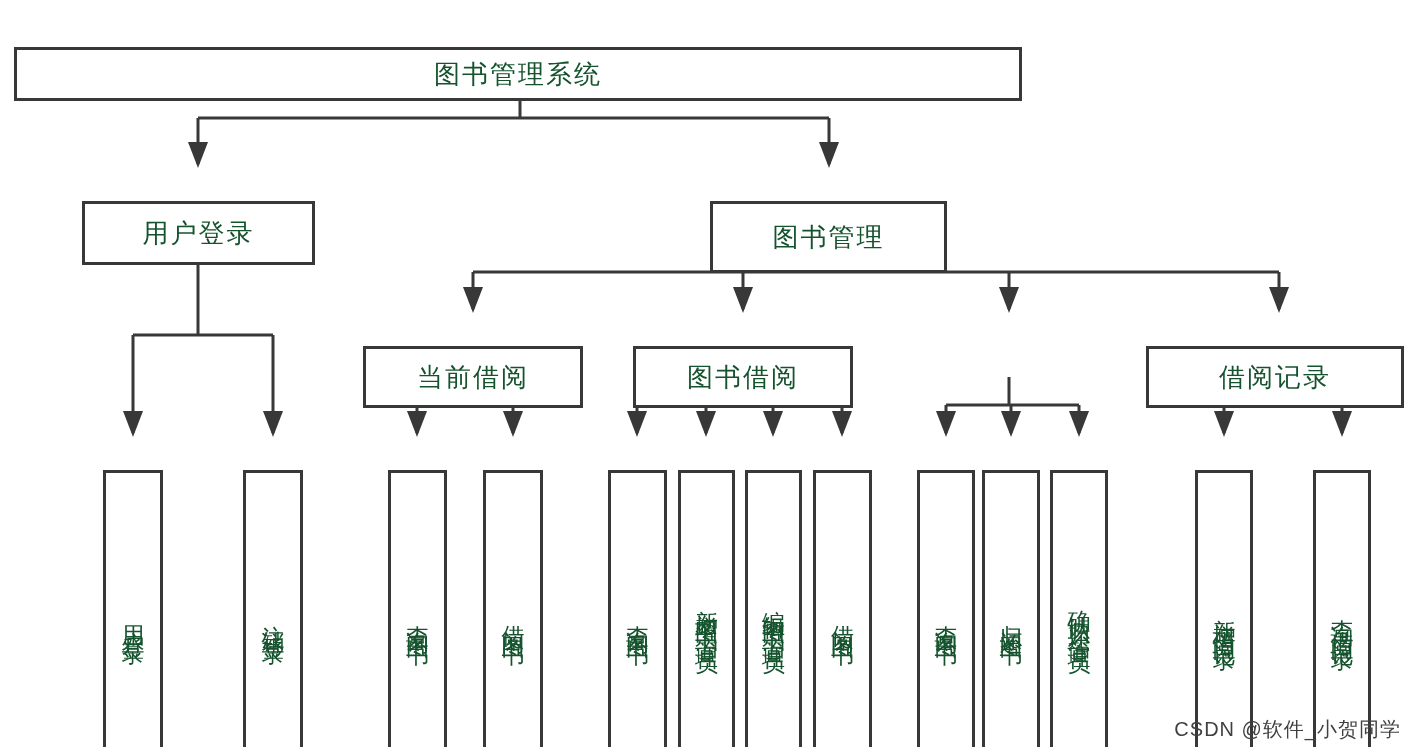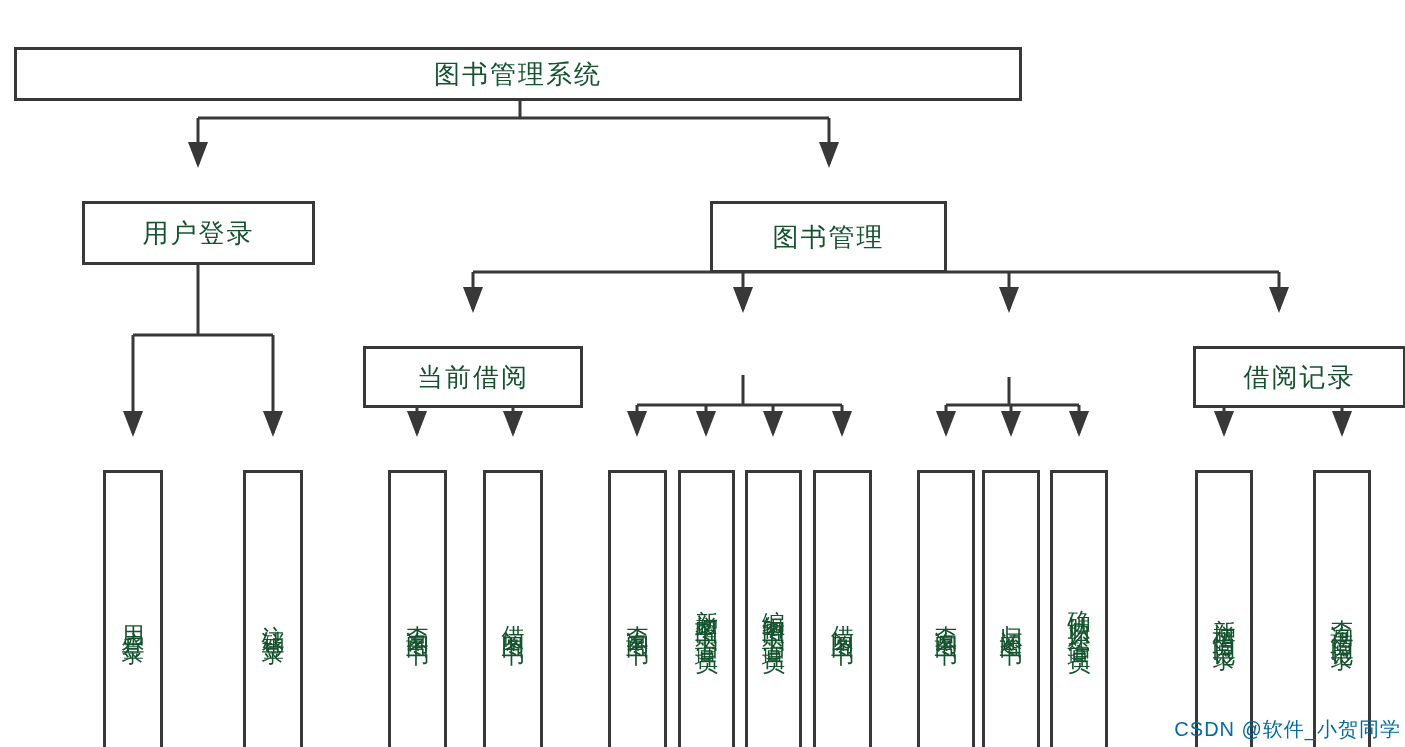--- a/index.html
+++ b/index.html
@@ -7,21 +7,21 @@
        font-family:"Liberation Sans",sans-serif;}
   .canvas{position:relative;width:1405px;height:747px;background:#ffffff;}
   .connectors{position:absolute;left:0;top:0;z-index:1;}
   .box{position:absolute;box-sizing:border-box;border:3px solid #383838;
        background:#ffffff;display:flex;align-items:center;justify-content:center;
        color:#14532d;z-index:2;margin-top:33px;}
   .h-label{font-size:26px;letter-spacing:2px;white-space:nowrap;}
   .leaf{writing-mode:vertical-rl;text-orientation:mixed;
         font-size:23px;letter-spacing:6px;line-height:1;}
   .watermark{position:absolute;right:4px;bottom:4px;z-index:3;
-             color:#0369a1;font-size:20px;letter-spacing:1px;white-space:nowrap;}
+             color:#404040;font-size:20px;letter-spacing:1px;white-space:nowrap;}
 </style>
 </head>
 <body>
 
 <div class="canvas">
 
   <svg class="connectors" width="1405" height="747" viewBox="0 0 1405 747">
     <g stroke="#383838" stroke-width="3" fill="none">
 
       <path d="M520 68 L520 118 M198 118 L829 118 M198 118 L198 164 M829 118 L829 164"></path>
@@ -68,21 +68,24 @@
   <div class="box" style="left:82px;top:168px;width:233px;height:64px">
     <span class="h-label">用户登录</span>
   </div>
   <div class="box" style="left:710px;top:168px;width:237px;height:72px">
     <span class="h-label">图书管理</span>
   </div>
 
   <div class="box" style="left:363px;top:313px;width:220px;height:62px">
     <span class="h-label">当前借阅</span>
   </div>
-  <div class="box" style="left:1193px;top:313px;width:213px;height:62px">
+  <div class="box" style="left:633px;top:313px;width:220px;height:62px">
+    <span class="h-label">图书借阅</span>
+  </div>
+  <div class="box" style="left:1146px;top:313px;width:258px;height:62px">
     <span class="h-label">借阅记录</span>
   </div>
 
   <div class="box leaf" style="left:103px;top:437px;width:60px;height:298px">用户登录</div>
   <div class="box leaf" style="left:243px;top:437px;width:60px;height:298px">注销登录</div>
 
   <div class="box leaf" style="left:388px;top:437px;width:59px;height:298px">查询图书</div>
   <div class="box leaf" style="left:483px;top:437px;width:60px;height:298px">借阅图书</div>
 
   <div class="box leaf" style="left:608px;top:437px;width:59px;height:298px">查询图书</div>

